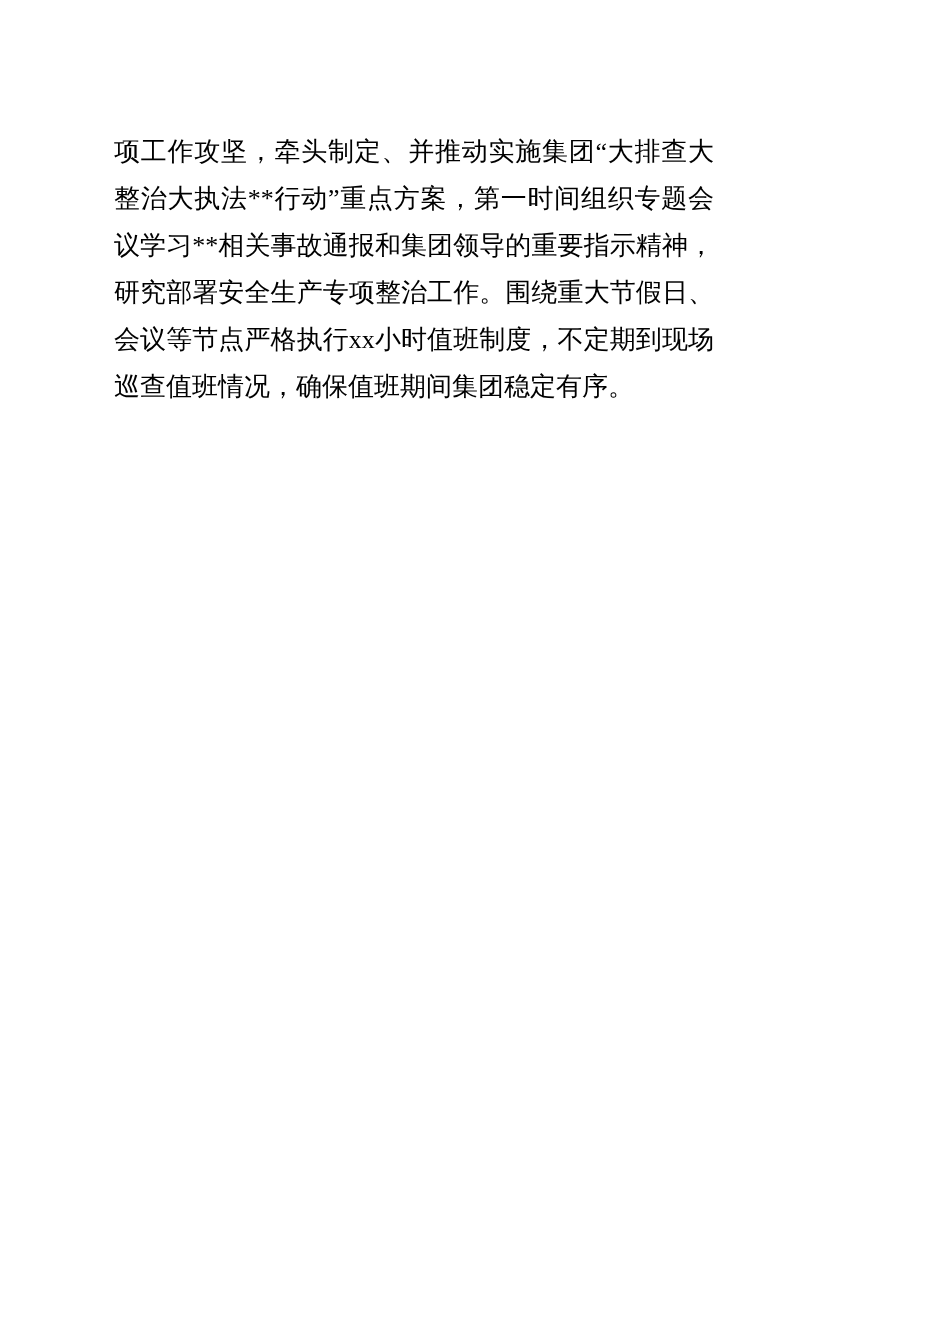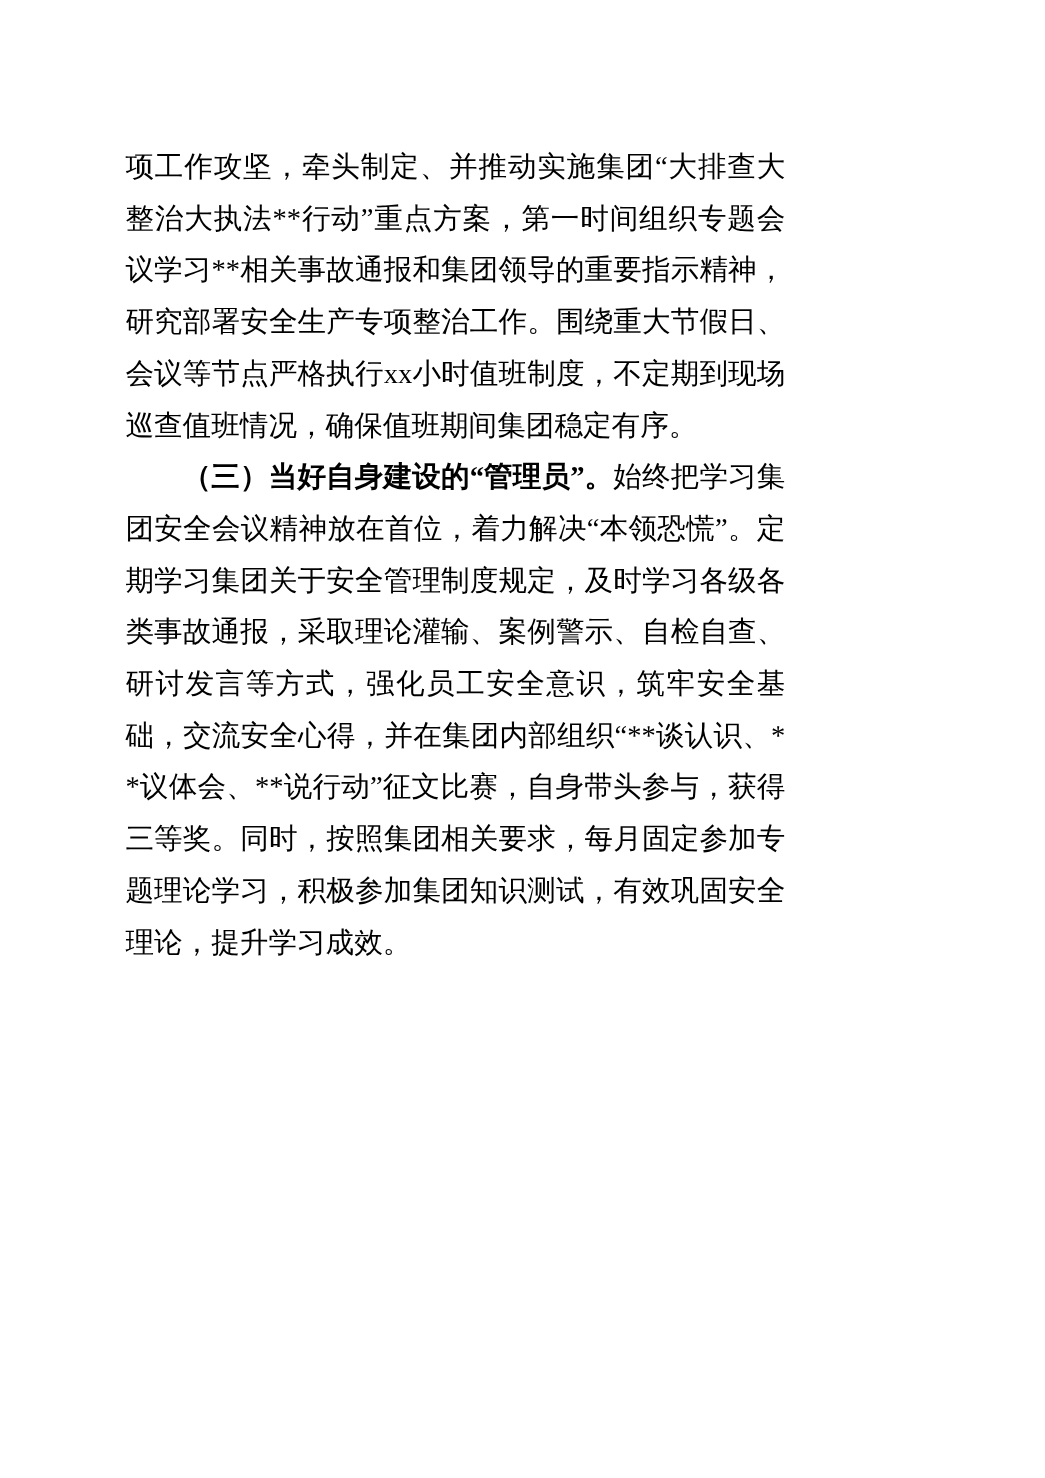--- a/index.html
+++ b/index.html
@@ -34,17 +34,16 @@
     font-weight: bold;
   }
 </style>
 </head>
 <body>
 
 <div class="page">
 
   <p class="para"><span>项工作攻坚，牵头制定、并推动实施集团“大排查大整治大执法**行动”重点方案，第一时间组织专题会议学习**相关事故通报和集团领导的重要指示精神，研究部署安全生产专项整治工作。围绕重大节假日、会议等节点严格执行xx小时值班制度，不定期到现场巡查值班情况，确保值班期间集团稳定有序。</span></p>
 
-  <p class="para indent"><span class="lead">（三）当好自身建设的“管理员”。</span><span>始终把学习集团安全会议精神放在首位，着力解决“本领恐慌”。定期学习集团关于安全管理制度规定，及时学习各级各类事故通报，采取理论灌输、案例警示、自检自查、研讨发言等方式，强化员工安全意识，筑牢安全基础，交流安全心得，并在集团内部组织“**谈认识、**议体会、**说行动”征文比赛，自身带头参与，获得三等奖。同时，按照集团相关要求，每月固定参加专题理论学习，积极参加集团知识测试，有效巩固安全理论，提升学习成效。</span></p>
 
 
 
 </div>
 
 </body></html>

